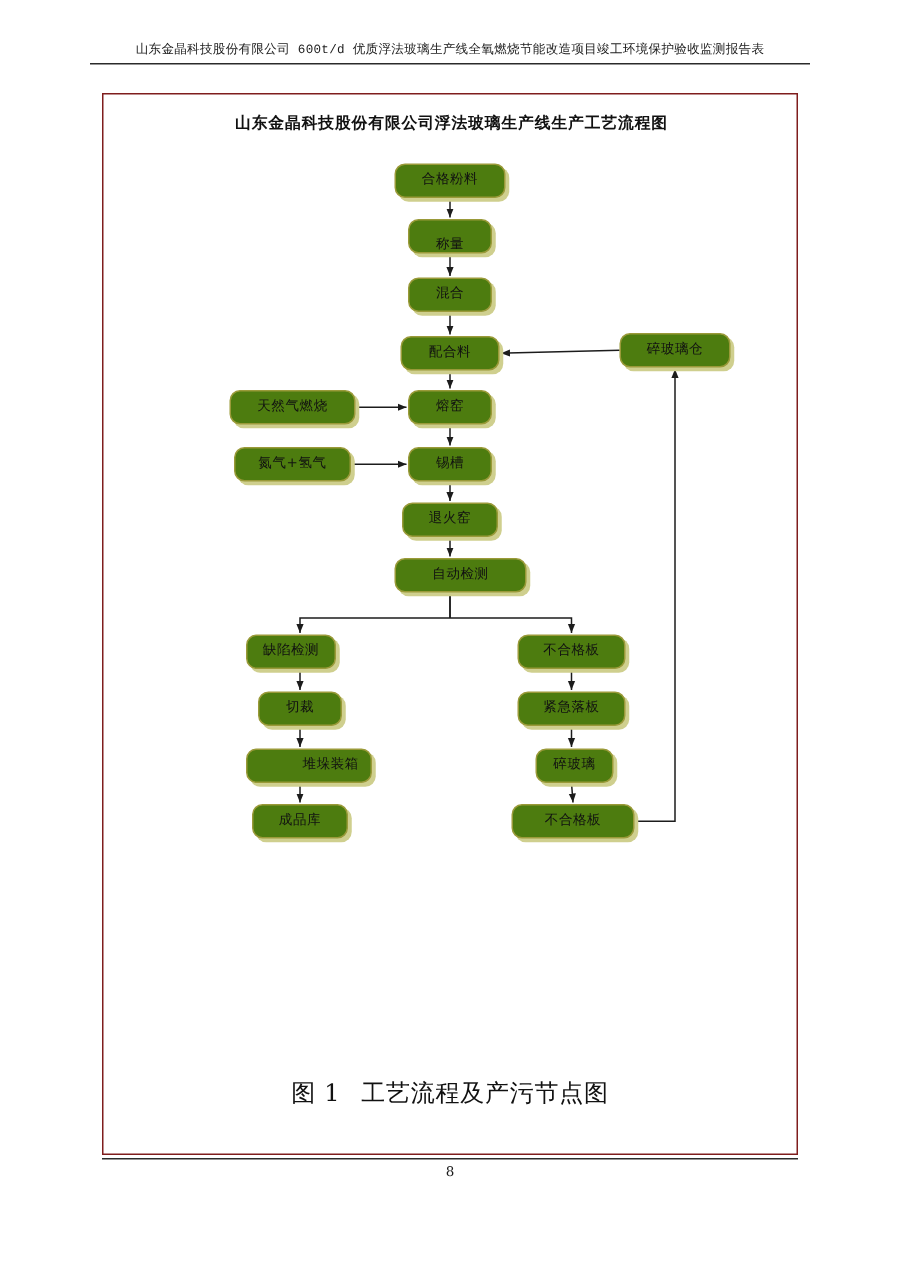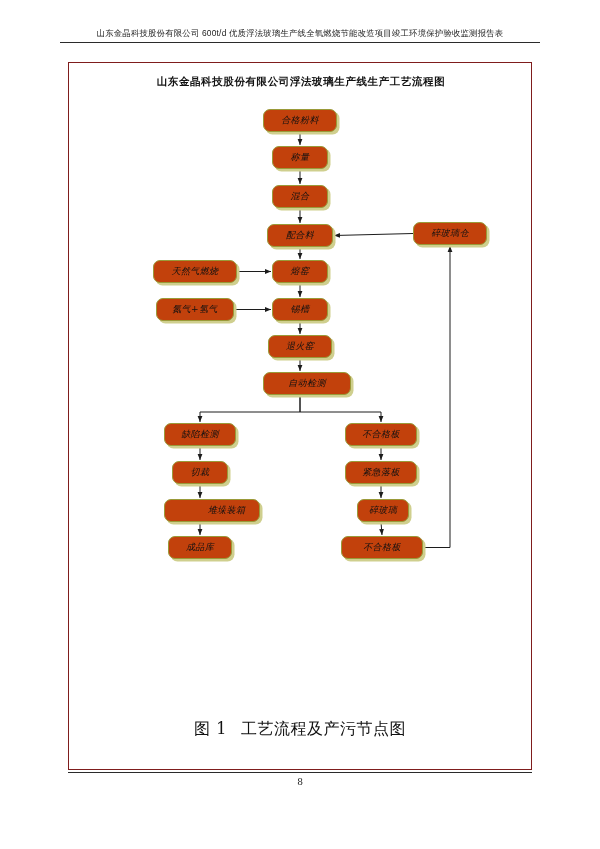--- a/index.html
+++ b/index.html
@@ -20,21 +20,21 @@
 
   
   .doc-header {
     position: absolute;
     left: 60px;
     top: 26px;
     width: 480px;
     text-align: center;
   }
   .doc-header .hdr-text {
-    font-family: Liberation Sans, sans-serif;
+    font-family: Liberation Mono, monospace;
     font-size: 8.4px;
     line-height: 14px;
     color: #1b1b1b;
     letter-spacing: 0.2px;
     white-space: nowrap;
   }
   .doc-header .hdr-rule {
     margin-top: 2px;
     border-top: 1px solid #2b2b2b;
     width: 100%;
@@ -83,26 +83,25 @@
     pointer-events: none;
   }
 
   
   .node {
     position: absolute;
     box-sizing: border-box;
     height: 23px;
     border: 1.4px solid #9a9a39;
     border-radius: 7px;
-    background: #c2410c;
+    background: #4d7c0f;
     box-shadow: 2.5px 2.5px 0 0 #cfcf8e;
     display: flex;
     align-items: center;
     justify-content: center;
-    font-style: italic;
   }
   .node .label {
     font-family: "DejaVu Serif", "Liberation Serif", serif;
     font-size: 9px;
     color: #111111;
     letter-spacing: 0.4px;
     white-space: nowrap;
     line-height: 1;
   }
 
@@ -179,21 +178,21 @@
             <path d="M312,383 L312,397" marker-end="url(#arrowhead)"></path>
             <path d="M312,421 L312,435" marker-end="url(#arrowhead)"></path>
             <path d="M312,459 L313,472" marker-end="url(#arrowhead)"></path>
             <path d="M354,484.5 L381,484.5 L381,183" marker-end="url(#arrowhead)"></path>
           </g>
       </svg>
       <div id="node-layer">
           <div class="node" style="left: 194px; top: 46px; width: 74px;">
             <span class="label">合格粉料</span>
           </div>
-          <div class="node" style="left: 203px; top: 83px; width: 56px;">
+          <div class="node" style="left: 203px; top: 83px; width: 56px; align-items: flex-end;">
             <span class="label">称量</span>
           </div>
           <div class="node" style="left: 203px; top: 122px; width: 56px;">
             <span class="label">混合</span>
           </div>
           <div class="node" style="left: 198px; top: 161px; width: 66px;">
             <span class="label">配合料</span>
           </div>
           <div class="node" style="left: 203px; top: 197px; width: 56px;">
             <span class="label">熔窑</span>
@@ -209,27 +208,27 @@
           </div>
           <div class="node" style="left: 84px; top: 197px; width: 84px;">
             <span class="label">天然气燃烧</span>
           </div>
           <div class="node" style="left: 87px; top: 235px; width: 78px; align-items: center;">
             <span class="label">氮气+氢气</span>
           </div>
           <div class="node" style="left: 344px; top: 159px; width: 74px;">
             <span class="label">碎玻璃仓</span>
           </div>
-          <div class="node" style="left: 95px; top: 360px; width: 72px; align-items: center;">
+          <div class="node" style="left: 95px; top: 360px; width: 60px; align-items: center;">
             <span class="label">缺陷检测</span>
           </div>
           <div class="node" style="left: 103px; top: 398px; width: 56px;">
             <span class="label">切裁</span>
           </div>
-          <div class="node" style="left: 95px; top: 436px; width: 96px; padding-left: 29px;">
+          <div class="node" style="left: 95px; top: 436px; width: 84px; padding-left: 29px;">
             <span class="label">堆垛装箱</span>
           </div>
           <div class="node" style="left: 99px; top: 473px; width: 64px; text-align: center;">
             <span class="label">成品库</span>
           </div>
           <div class="node" style="left: 276px; top: 360px; width: 72px;">
             <span class="label">不合格板</span>
           </div>
           <div class="node" style="left: 276px; top: 398px; width: 72px;">
             <span class="label">紧急落板</span>

